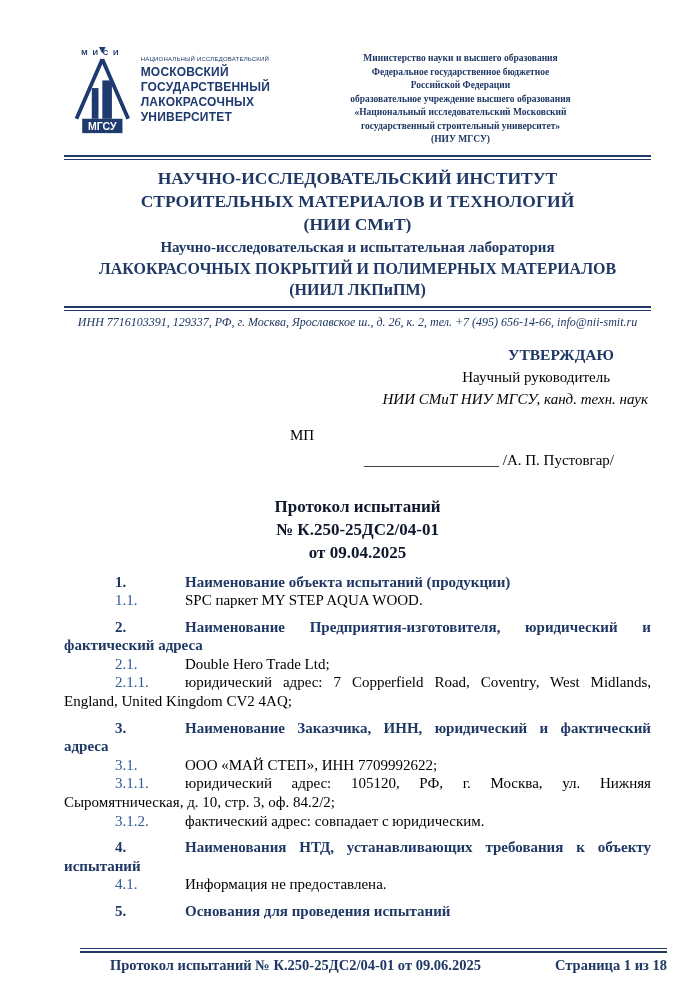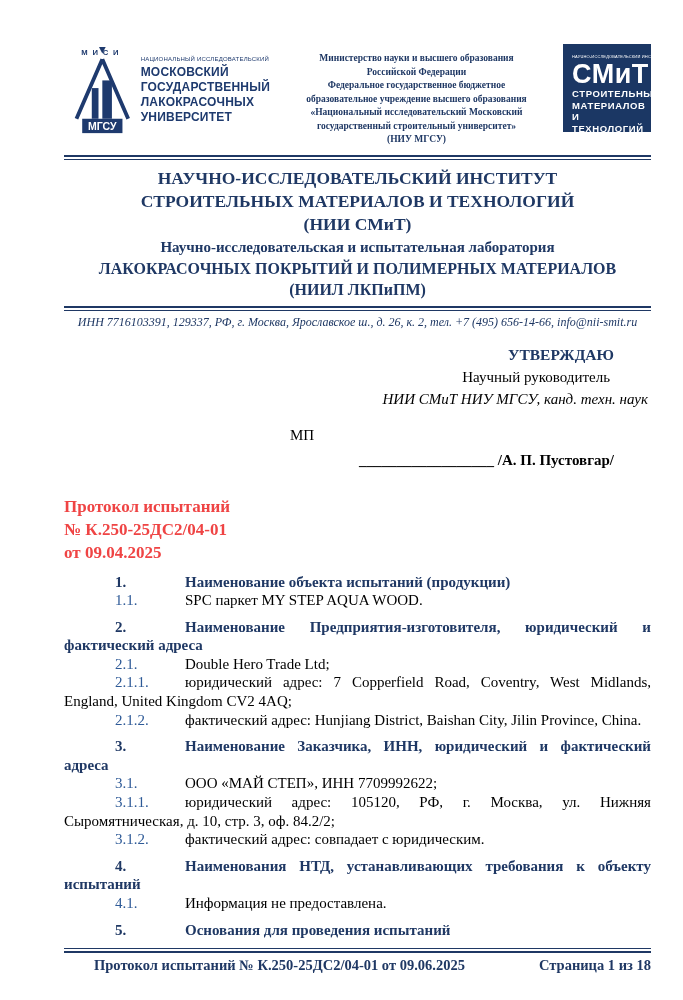--- a/index.html
+++ b/index.html
@@ -39,32 +39,32 @@
   .inst-l5{font-size:16px;line-height:21px;}
   .inst-l6{font-size:16px;line-height:21px;}
   .institute{margin-bottom:6px;}
   .contact{margin-top:4px;text-align:center;font-size:12px;font-style:italic;color:#1f3864;}
   
   .approval{margin-top:14px;font-size:15px;line-height:22px;}
   .approve-word{font-weight:bold;color:#1f3864;text-align:right;padding-right:37px;font-size:15.5px;}
   .role1{text-align:right;padding-right:41px;}
   .role2{text-align:right;padding-right:3px;font-style:italic;}
   .mp-line{margin-top:14px;margin-left:226px;}
-  .sig-line{text-align:right;padding-right:37px;margin-top:3px;font-weight:bold;}
+  .sig-line{text-align:right;padding-right:37px;margin-top:3px;}
   .date-line{text-align:right;padding-right:20px;margin-top:30px;}
   
-  .prot-title{margin-top:24px;color:#ef4444;font-weight:bold;font-size:17px;line-height:23px;}
+  .prot-title{margin-top:24px;text-align:center;color:#0f172a;font-weight:bold;font-size:17px;line-height:23px;}
   
   .sections{margin-top:9px;font-size:15px;line-height:18.6px;}
   .item{margin:0;text-indent:51px;text-align:justify;}
   .item .num{display:inline-block;width:70px;text-indent:0;}
   .item.head{color:#1f3864;font-weight:bold;margin-top:8px;}
   .item.body .num{color:#2e5a97;}
   
-  .footer{position:absolute;left:64px;bottom:26px;width:587px;}
+  .footer{position:absolute;left:80px;bottom:26px;width:587px;}
   .footer-row{display:flex;justify-content:space-between;margin-top:4px;
     font-size:14.5px;font-weight:bold;color:#1f3864;padding-left:30px;}
 </style>
 </head>
 <body>
 
 <div class="page">
   <div class="content">
 
     <div class="header">
@@ -81,33 +81,26 @@
         <div class="logo-side">
           <div class="tiny">НАЦИОНАЛЬНЫЙ ИССЛЕДОВАТЕЛЬСКИЙ</div>
           <div class="big">МОСКОВСКИЙ</div>
           <div class="big">ГОСУДАРСТВЕННЫЙ</div>
           <div class="big">ЛАКОКРАСОЧНЫХ</div>
           <div class="big">УНИВЕРСИТЕТ</div>
         </div>
       </div>
       <div class="ministry">
         <div>Министерство науки и высшего образования</div>
+        <div>Федеральное государственное бюджетное</div>
         <div>Российской Федерации</div>
-        <div>Федеральное государственное бюджетное</div>
         <div>образовательное учреждение высшего образования</div>
         <div>«Национальный исследовательский Московский</div>
         <div>государственный строительный университет»</div>
         <div>(НИУ МГСУ)</div>
-      </div>
-      <div class="smit">
-        <div class="tiny">НАУЧНО-ИССЛЕДОВАТЕЛЬСКИЙ ИНСТИТУТ</div>
-        <div class="big">СМиТ</div>
-        <div class="sub">СТРОИТЕЛЬНЫХ</div>
-        <div class="sub">МАТЕРИАЛОВ</div>
-        <div class="sub">И ТЕХНОЛОГИЙ</div>
       </div>
     </div>
 
     <div class="rule rule-top"></div>
 
     <div class="institute">
       <div class="inst-l1">НАУЧНО-ИССЛЕДОВАТЕЛЬСКИЙ ИНСТИТУТ</div>
       <div class="inst-l2">СТРОИТЕЛЬНЫХ МАТЕРИАЛОВ И ТЕХНОЛОГИЙ</div>
       <div class="inst-l3">(НИИ СМиТ)</div>
       <div class="inst-l4">Научно-исследовательская и испытательная лаборатория</div>
@@ -132,21 +125,20 @@
       <div>№ К.250-25ДС2/04-01</div>
       <div>от 09.04.2025</div>
     </div>
 
     <div class="sections">
       <p class="item head"><span class="num">1.</span><span>Наименование объекта испытаний (продукции)</span></p>
       <p class="item body"><span class="num">1.1.</span><span>SPC паркет MY STEP AQUA WOOD.</span></p>
       <p class="item head"><span class="num">2.</span><span>Наименование Предприятия-изготовителя, юридический и фактический адреса</span></p>
       <p class="item body"><span class="num">2.1.</span><span>Double Hero Trade Ltd;</span></p>
       <p class="item body"><span class="num">2.1.1.</span><span>юридический адрес: 7 Copperfield Road, Coventry, West Midlands, England, United Kingdom CV2 4AQ;</span></p>
-      <p class="item body"><span class="num">2.1.2.</span><span>фактический адрес: Hunjiang District, Baishan City, Jilin Province, China.</span></p>
       <p class="item head"><span class="num">3.</span><span>Наименование Заказчика, ИНН, юридический и фактический адреса</span></p>
       <p class="item body"><span class="num">3.1.</span><span>ООО «МАЙ СТЕП», ИНН 7709992622;</span></p>
       <p class="item body"><span class="num">3.1.1.</span><span>юридический адрес: 105120, РФ, г. Москва, ул. Нижняя Сыромятническая, д. 10, стр. 3, оф. 84.2/2;</span></p>
       <p class="item body"><span class="num">3.1.2.</span><span>фактический адрес: совпадает с юридическим.</span></p>
       <p class="item head"><span class="num">4.</span><span>Наименования НТД, устанавливающих требования к объекту испытаний</span></p>
       <p class="item body"><span class="num">4.1.</span><span>Информация не предоставлена.</span></p>
       <p class="item head"><span class="num">5.</span><span>Основания для проведения испытаний</span></p>
     </div>
   </div>
 

